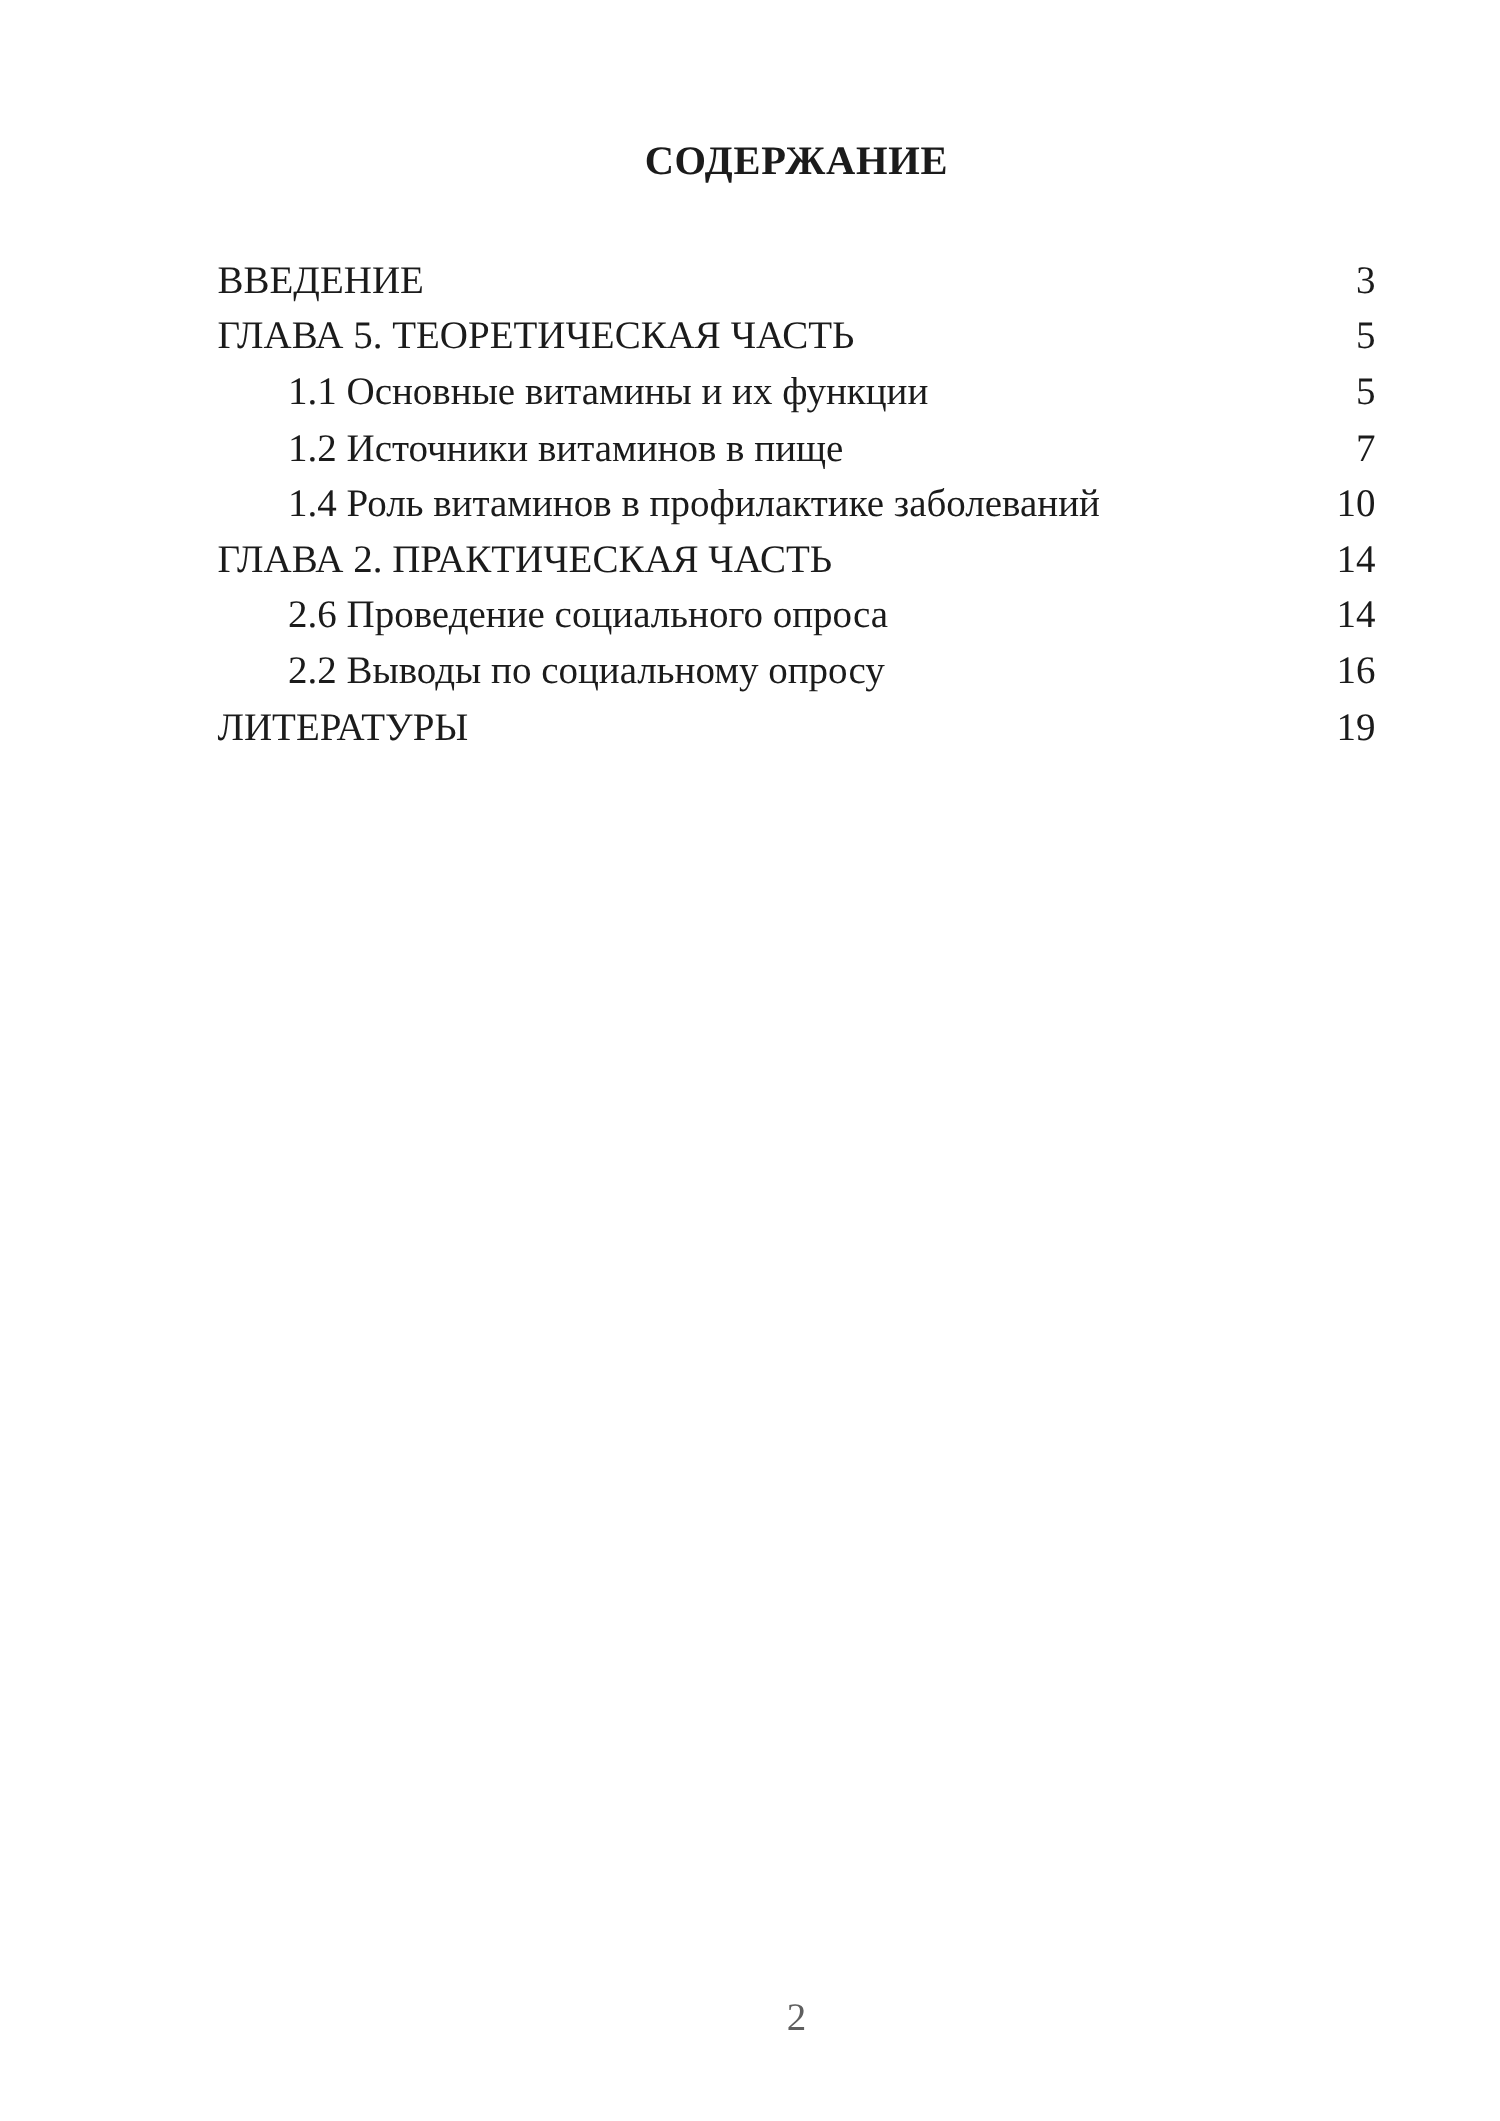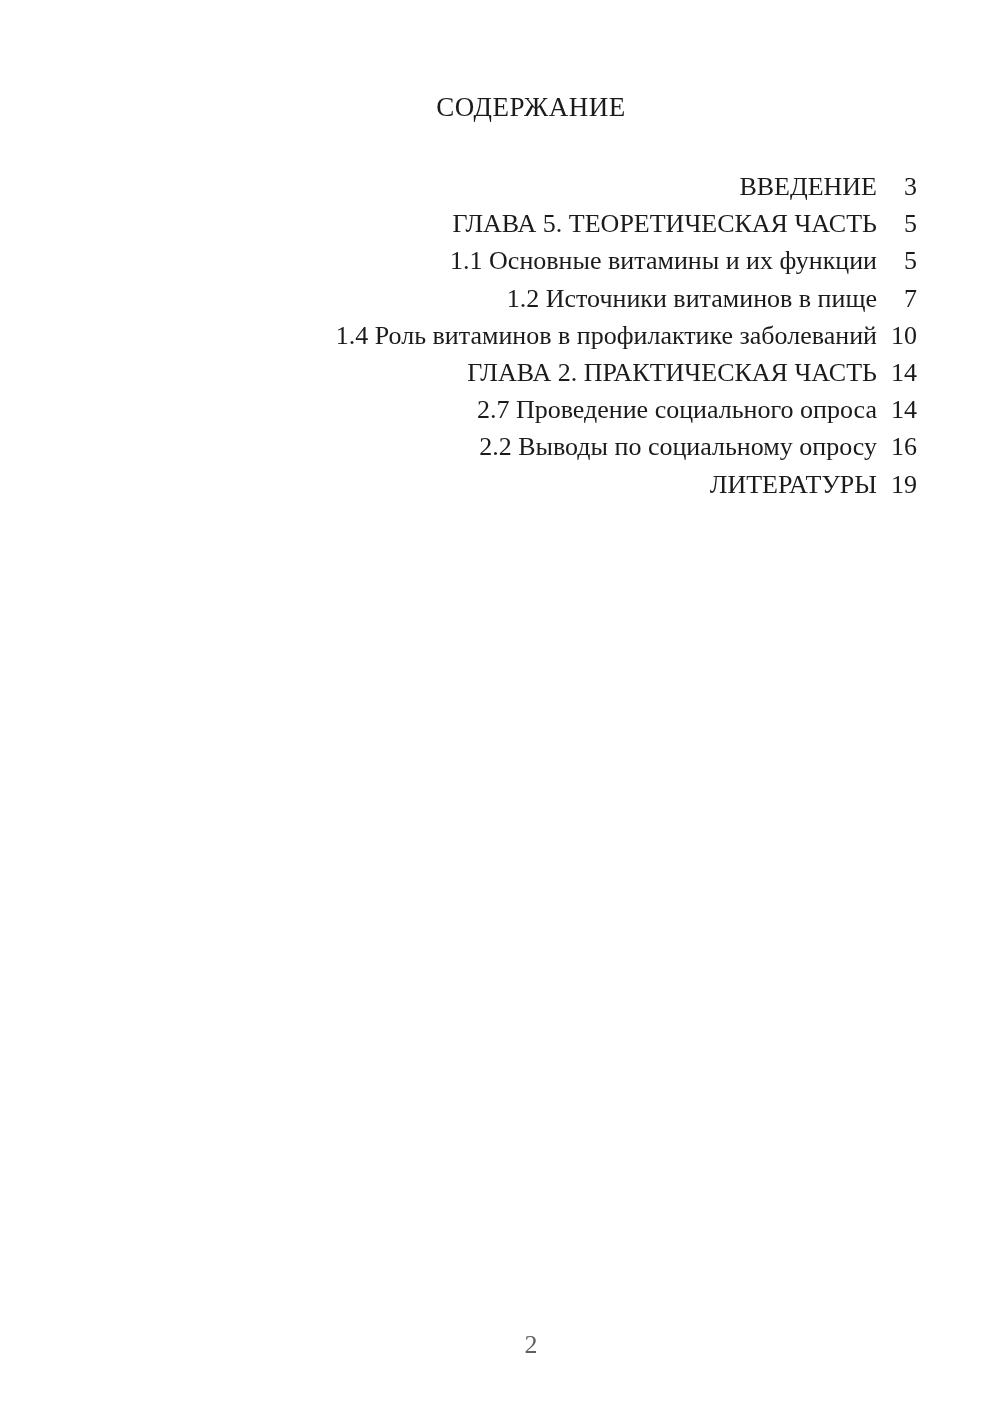--- a/index.html
+++ b/index.html
@@ -17,21 +17,21 @@
     width: 1000px;
     height: 1414px;
     background: #ffffff;
     color: #1b1b1b;
     padding: 90px 83px 0 145px; 
   }
 
   .title {
     text-align: center;
     font-size: 27px;
-    font-weight: normal;
+    font-weight: bold;
     letter-spacing: 0.5px;
     line-height: 34px;
     margin-bottom: 44px;
     color: #1b1b1b;
   }
 
   .toc {
     width: 100%;
   }
 
@@ -45,21 +45,20 @@
     white-space: nowrap;
   }
 
   .toc-row.level-1 .toc-label {
     padding-left: 47px;
   }
 
   .toc-label {
     flex: 1 1 auto;
     overflow: hidden;
-    text-align: right;
   }
 
   .toc-page {
     flex: 0 0 auto;
     text-align: right;
     min-width: 40px;
   }
 
   .footer-pagenum {
     position: absolute;
@@ -105,21 +104,21 @@
     <span class="toc-label">1.4 Роль витаминов в профилактике заболеваний</span>
     <span class="toc-page">10</span>
   </div>
 
   <div class="toc-row level-0">
     <span class="toc-label">ГЛАВА 2. ПРАКТИЧЕСКАЯ ЧАСТЬ</span>
     <span class="toc-page">14</span>
   </div>
 
   <div class="toc-row level-1">
-    <span class="toc-label">2.7 Проведение социального опроса</span>
+    <span class="toc-label">2.6 Проведение социального опроса</span>
     <span class="toc-page">14</span>
   </div>
 
   <div class="toc-row level-1">
     <span class="toc-label">2.2 Выводы по социальному опросу</span>
     <span class="toc-page">16</span>
   </div>
 
   <div class="toc-row level-0">
     <span class="toc-label">ЛИТЕРАТУРЫ</span>

